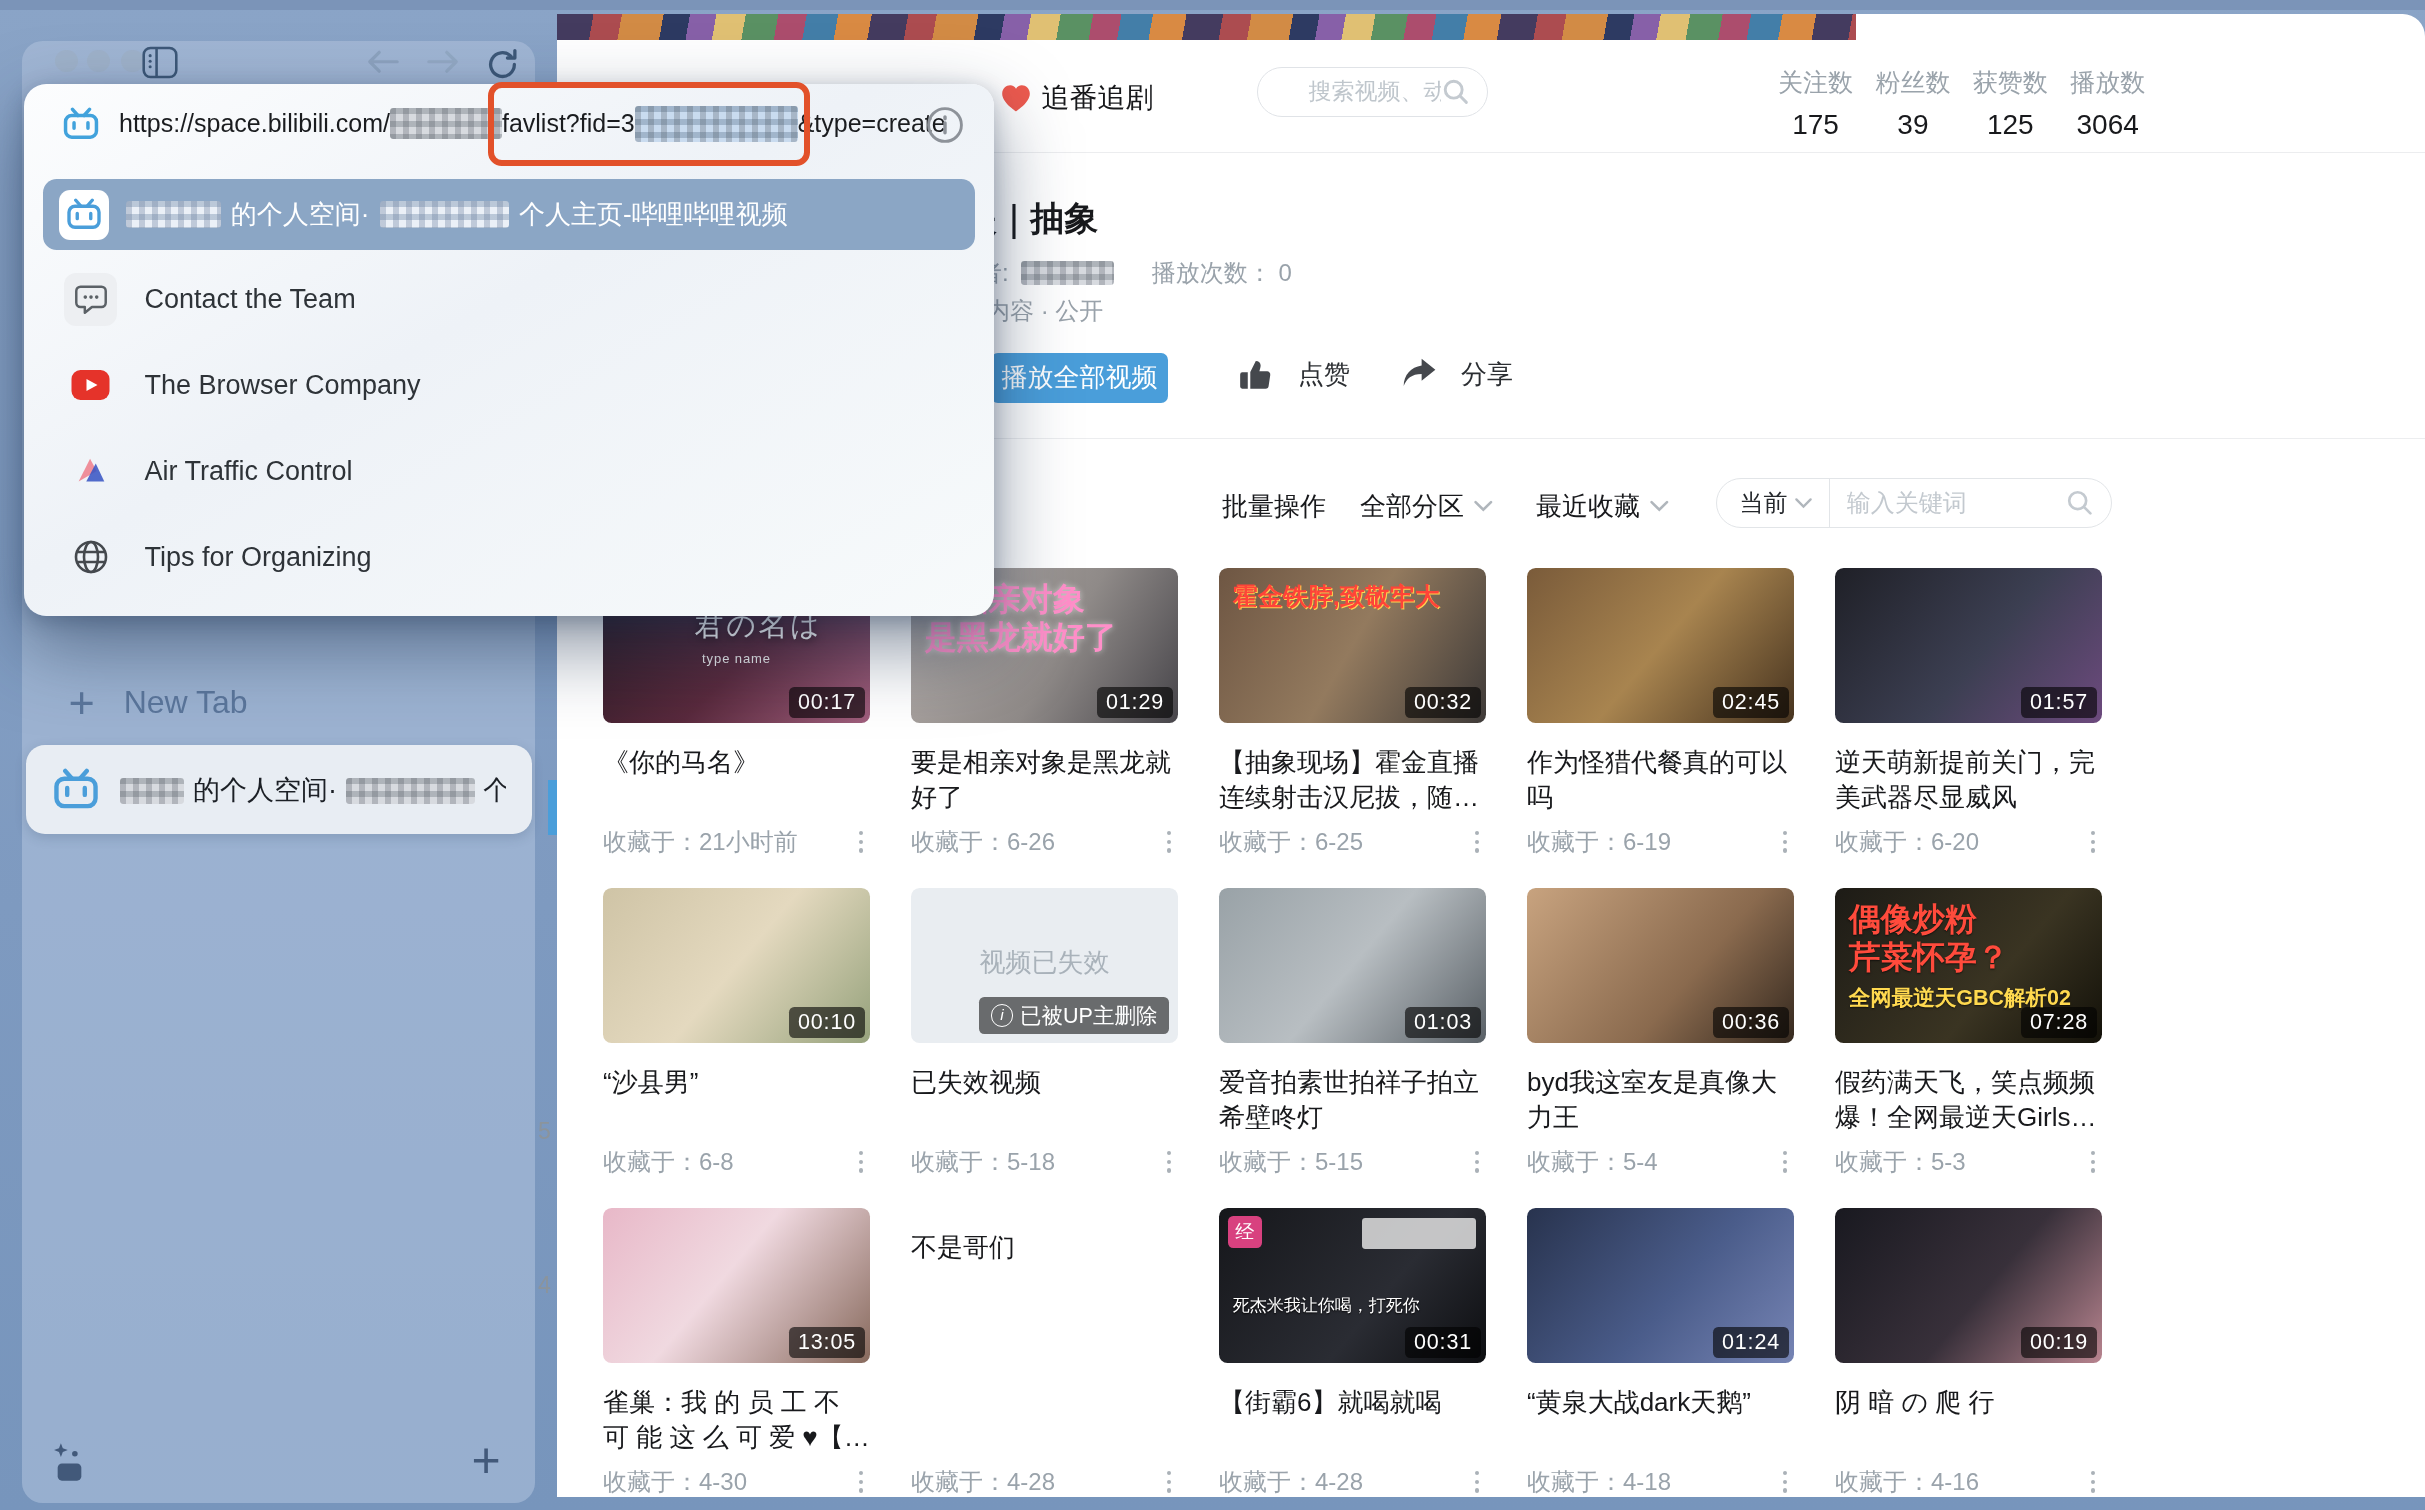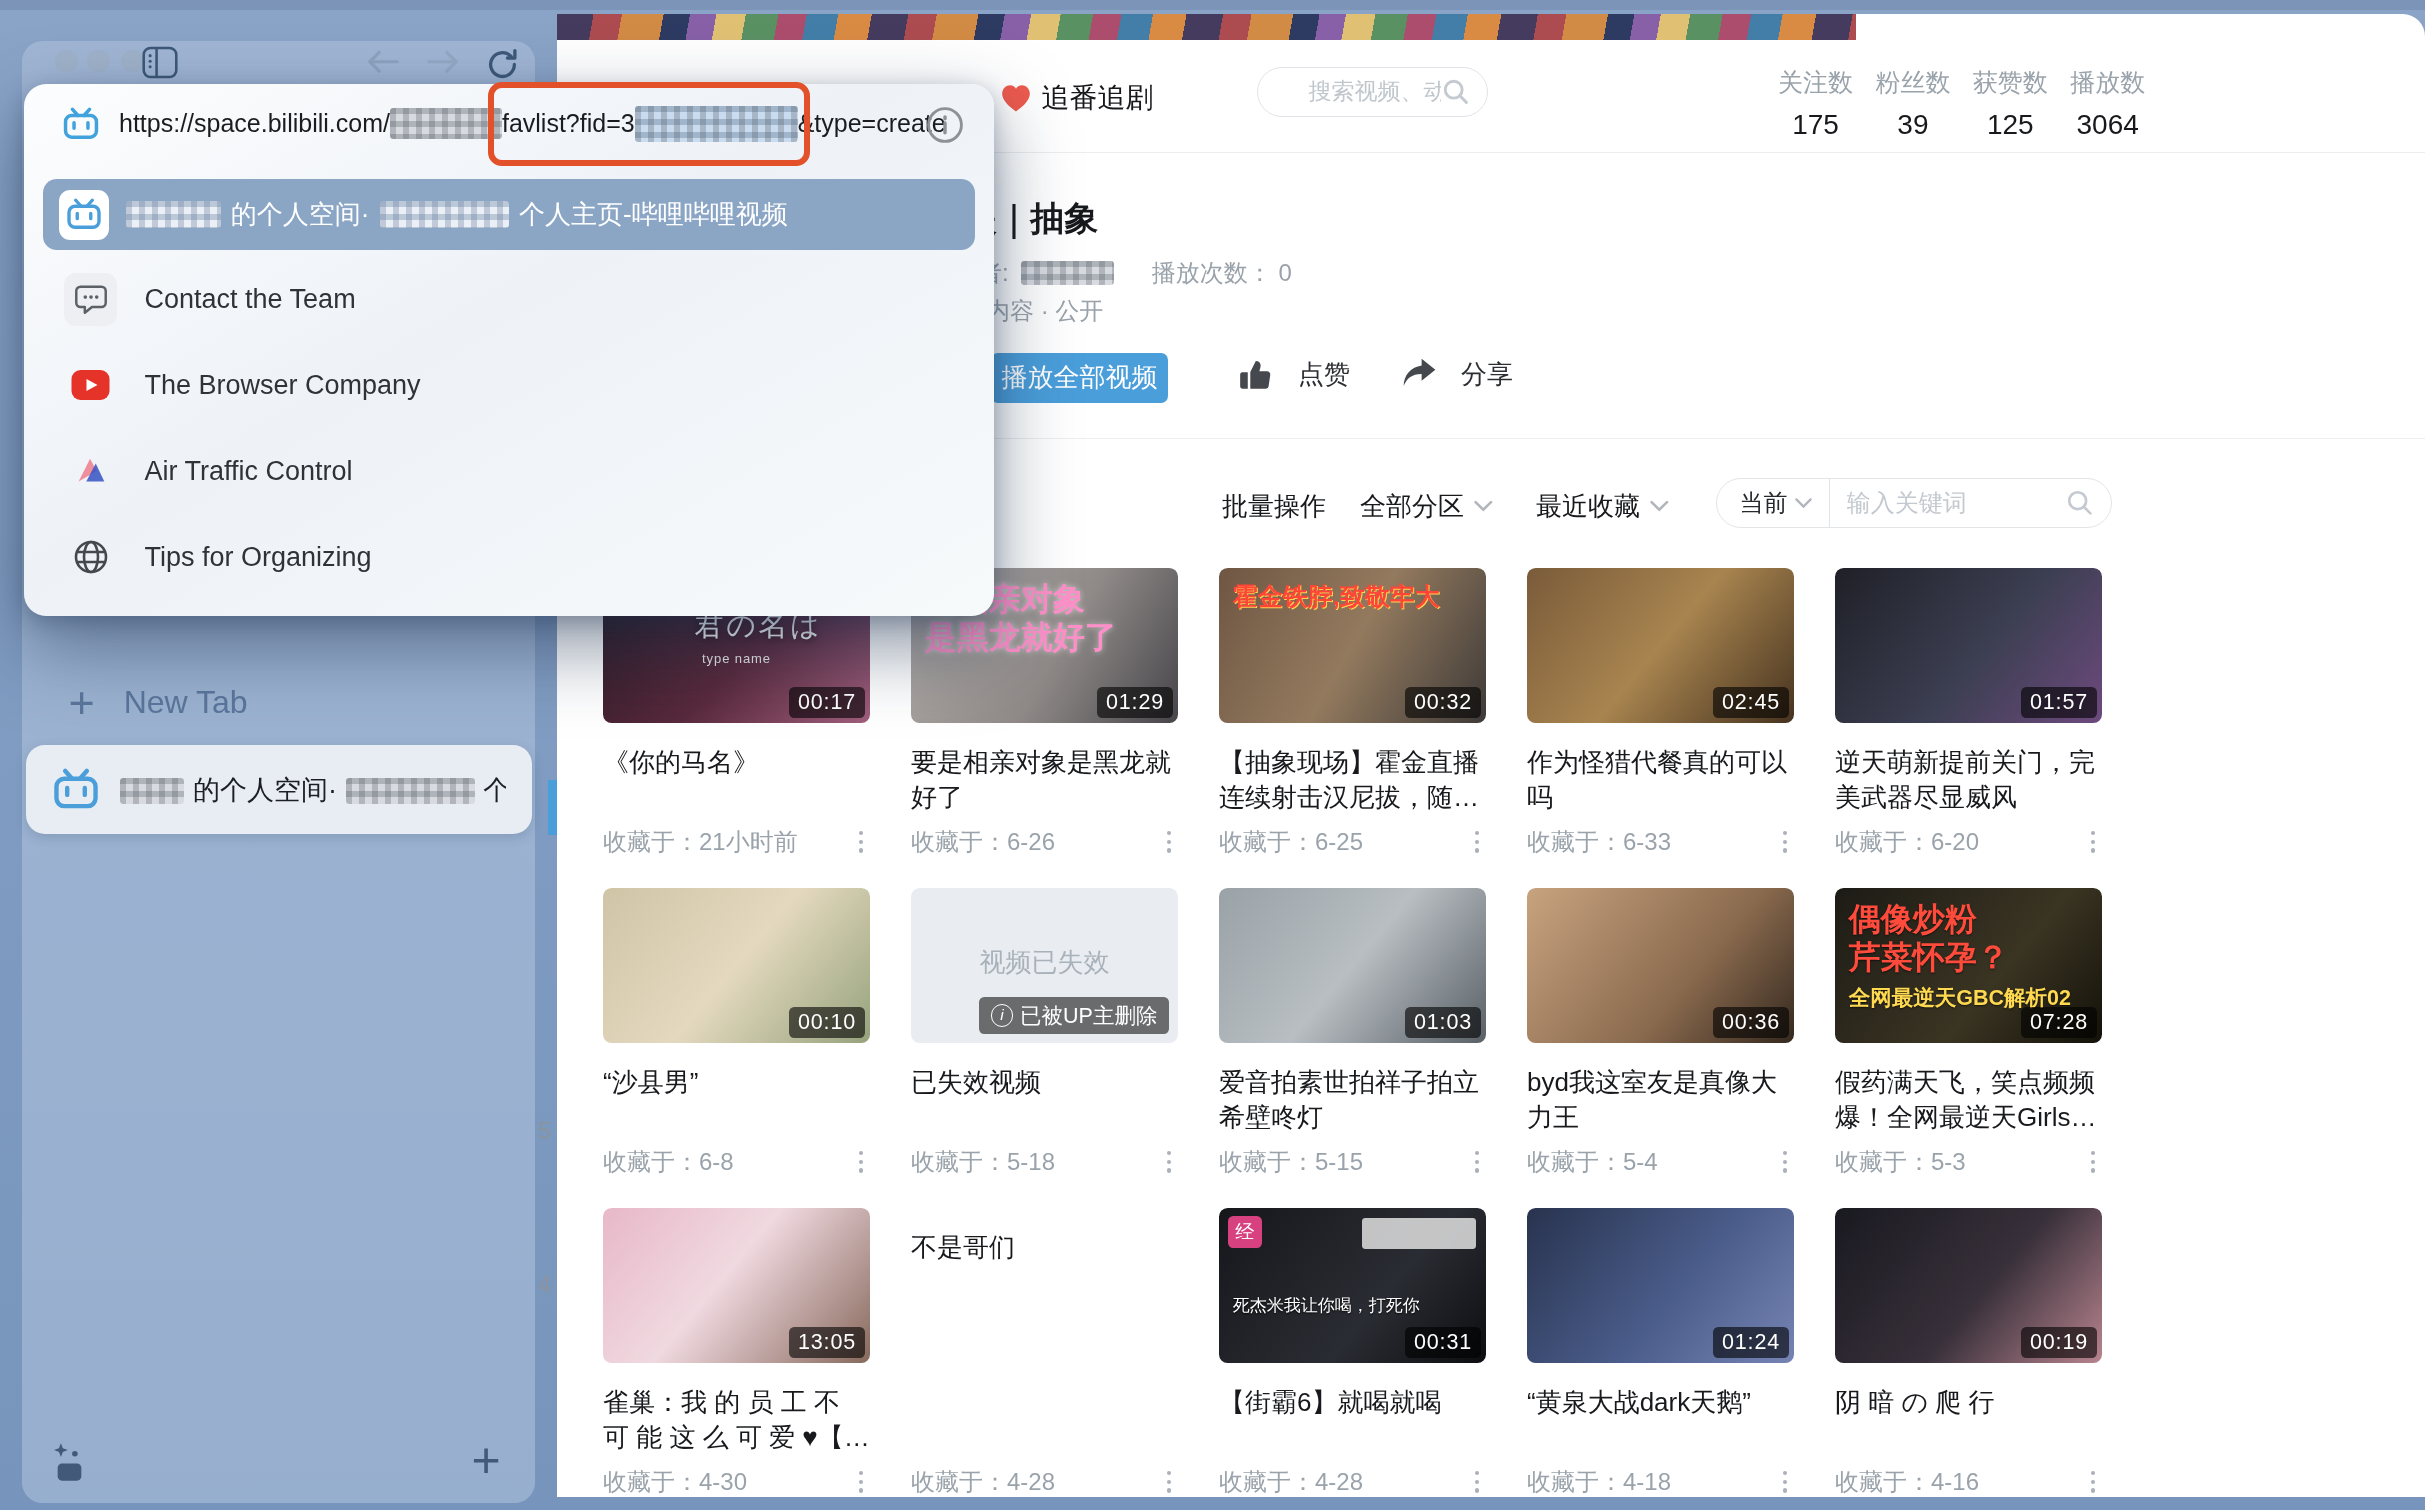--- a/index.html
+++ b/index.html
@@ -381,21 +381,21 @@
   </div>
       <div class="card">
     <div class="thumb">
       <div class="ttexts"></div>
       <span class="dur">02:45</span>
 
     </div>
     <div class="vtitle">作为怪猎代餐真的可以吗</div>
     <div class="vmeta">
       <span class="saved">
-        <span class="saved-label">收藏于：</span><span class="saved-date-val">6-33</span>
+        <span class="saved-label">收藏于：</span><span class="saved-date-val">6-19</span>
       </span>
       <span class="kebab">
             <i></i>
             <i></i>
             <i></i>
           </span>
     </div>
   </div>
       <div class="card">
     <div class="thumb">

